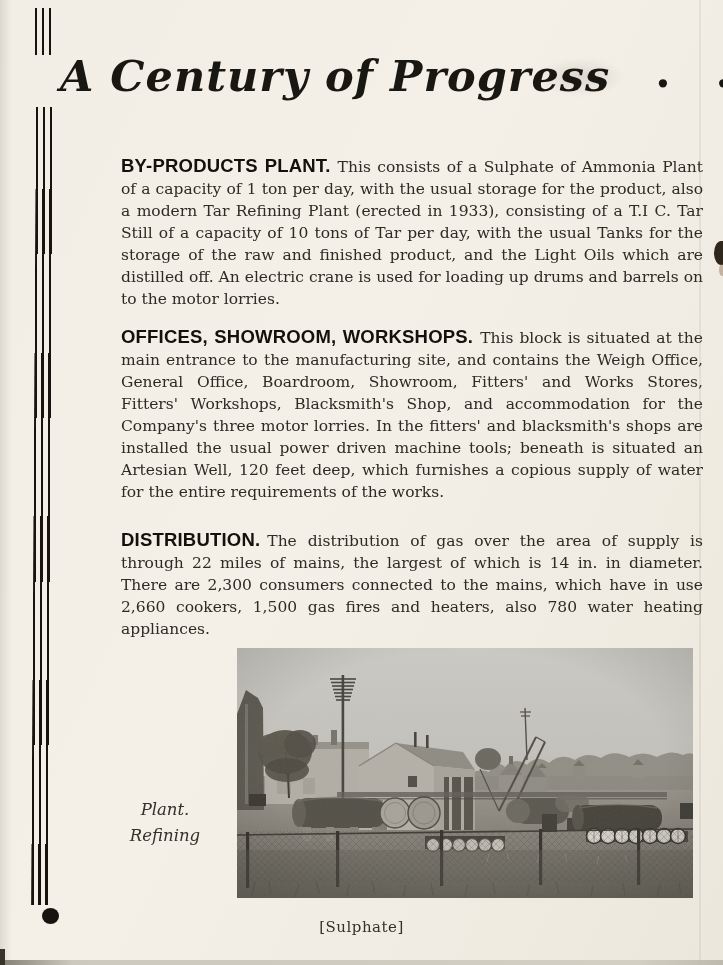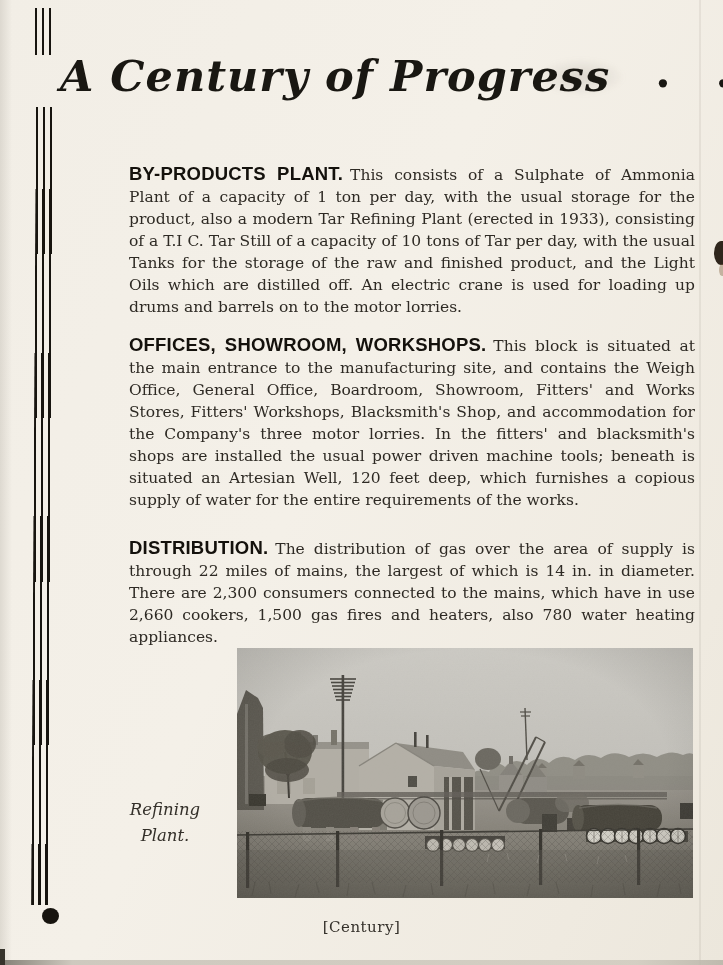--- a/index.html
+++ b/index.html
@@ -14,21 +14,21 @@
   .rules-main{left:36px;top:107px;height:798px;transform:rotate(0.35deg);transform-origin:top left;}
   .rule-dot{position:absolute;left:42px;top:908px;width:17px;height:16px;background:#17140f;border-radius:50%;}
   
   .title-row{position:absolute;left:60px;top:50px;display:flex;align-items:center;white-space:nowrap;}
   .title{font-family:"DejaVu Serif",serif;font-style:italic;font-weight:bold;font-size:43px;letter-spacing:1px;color:#191712;}
   .title-dot{font-family:"DejaVu Serif",serif;font-weight:bold;font-size:44px;color:#191712;margin-left:45px;position:relative;top:-4px;}
   .ghost{position:absolute;left:536px;top:58px;width:90px;height:38px;
     background:radial-gradient(ellipse at center,rgba(125,118,106,0.20),rgba(125,118,106,0) 70%);filter:blur(2px);}
   
   .content{position:absolute;left:117px;top:151px;width:590px;}
-  .content p{margin:12px;text-align:justify;font-size:15.5px;line-height:22px;color:#2e2a24;}
+  .content p{margin:4px;text-align:justify;font-size:15.5px;line-height:22px;color:#2e2a24;}
   .content p.sec-2{margin-top:16px;}
   .content p.sec-3{margin-top:26px;}
   .sec-heading{font-family:"Liberation Sans",sans-serif;font-weight:700;font-size:18.5px;
     letter-spacing:0.2px;color:#14110c;margin-right:7px;}
   
   .photo{position:absolute;left:237px;top:648px;width:456px;height:250px;}
   .photo svg{display:block;width:100%;height:100%;}
   .photo-caption{position:absolute;left:102px;top:797px;width:126px;text-align:center;
     font-style:italic;font-size:16.5px;line-height:26px;color:#34302a;}
   
@@ -61,22 +61,22 @@
 
 </div>
 
 <div class="content">
   <p class="sec-1"><span class="sec-heading">BY-PRODUCTS PLANT.</span><span>This consists of a Sulphate of Ammonia Plant of a capacity of 1 ton per day, with the usual storage for the product, also a modern Tar Refining Plant (erected in 1933), consisting of a T.I C. Tar Still of a capacity of 10 tons of Tar per day, with the usual Tanks for the storage of the raw and finished product, and the Light Oils which are distilled off.  An electric crane is used for loading up drums and barrels on to the motor lorries.</span></p>
   <p class="sec-2"><span class="sec-heading">OFFICES, SHOWROOM, WORKSHOPS.</span><span>This block is situated at the main entrance to the manufacturing site, and contains the Weigh Office, General Office, Boardroom, Showroom, Fitters' and Works Stores, Fitters' Workshops, Blacksmith's Shop, and accommodation for the Company's three motor lorries.  In the fitters' and blacksmith's shops are installed the usual power driven machine tools; beneath is situated an Artesian Well, 120 feet deep, which furnishes a copious supply of water for the entire requirements of the works.</span></p>
   <p class="sec-3"><span class="sec-heading">DISTRIBUTION.</span><span>The distribution of gas over the area of supply is through 22 miles of mains, the largest of which is 14 in. in diameter.  There are 2,300 consumers connected to the mains, which have in use 2,660 cookers, 1,500 gas fires and heaters, also 780 water heating appliances.</span></p>
 </div>
 
 <div class="photo-caption">
+  <div>Plant.</div>
   <div>Refining</div>
-  <div>Plant.</div>
 </div>
 
 <div class="photo">
 <svg viewBox="0 0 456 250" preserveAspectRatio="none">
   <defs>
     <linearGradient id="sky" x1="0" y1="0" x2="0" y2="1">
       <stop offset="0" stop-color="#cccac4"></stop>
           <stop offset="0.75" stop-color="#c4c2bc"></stop>
           <stop offset="1" stop-color="#bcbab3"></stop>
     </linearGradient>
@@ -248,20 +248,20 @@
     </g>
   </g>
 
   <g>
     <rect x="0" y="0" width="456" height="250" fill="url(#vig)"></rect>
     <rect x="0" y="0" width="456" height="250" filter="url(#grain)" opacity="0.55"></rect>
   </g>
 </svg>
 </div>
 
-<div class="page-number">[Century]</div>
+<div class="page-number">[Sulphate]</div>
 
 <div class="edge-blob"></div>
 <div class="edge-blob2"></div>
 <div class="fold-line"></div>
 <div class="left-shade"></div>
 <div class="bottom-strip"></div>
 <div class="corner-dark"></div>
 
 </body></html>

